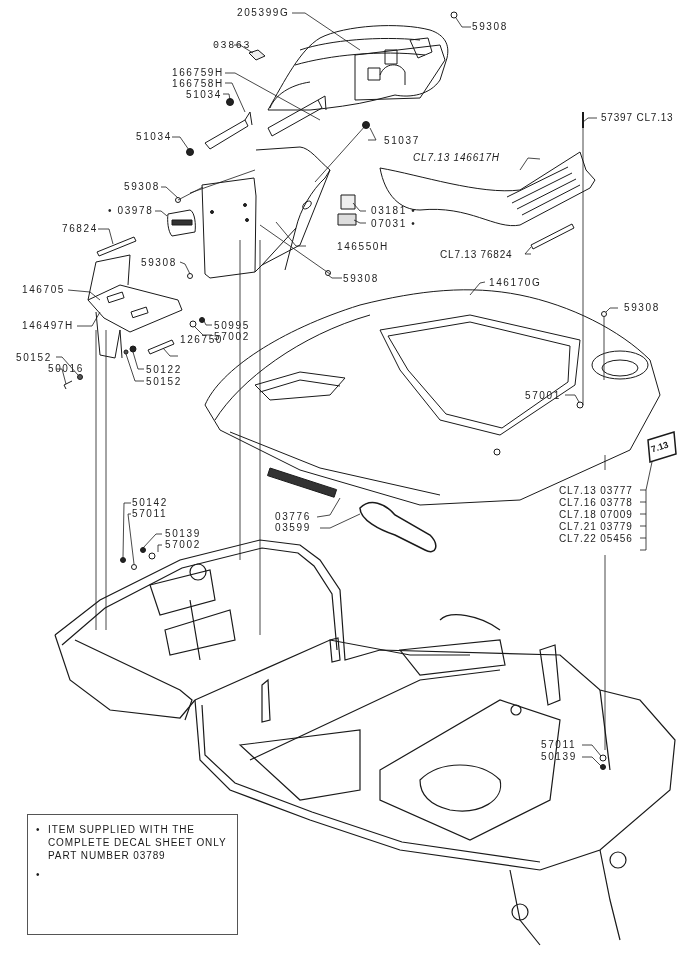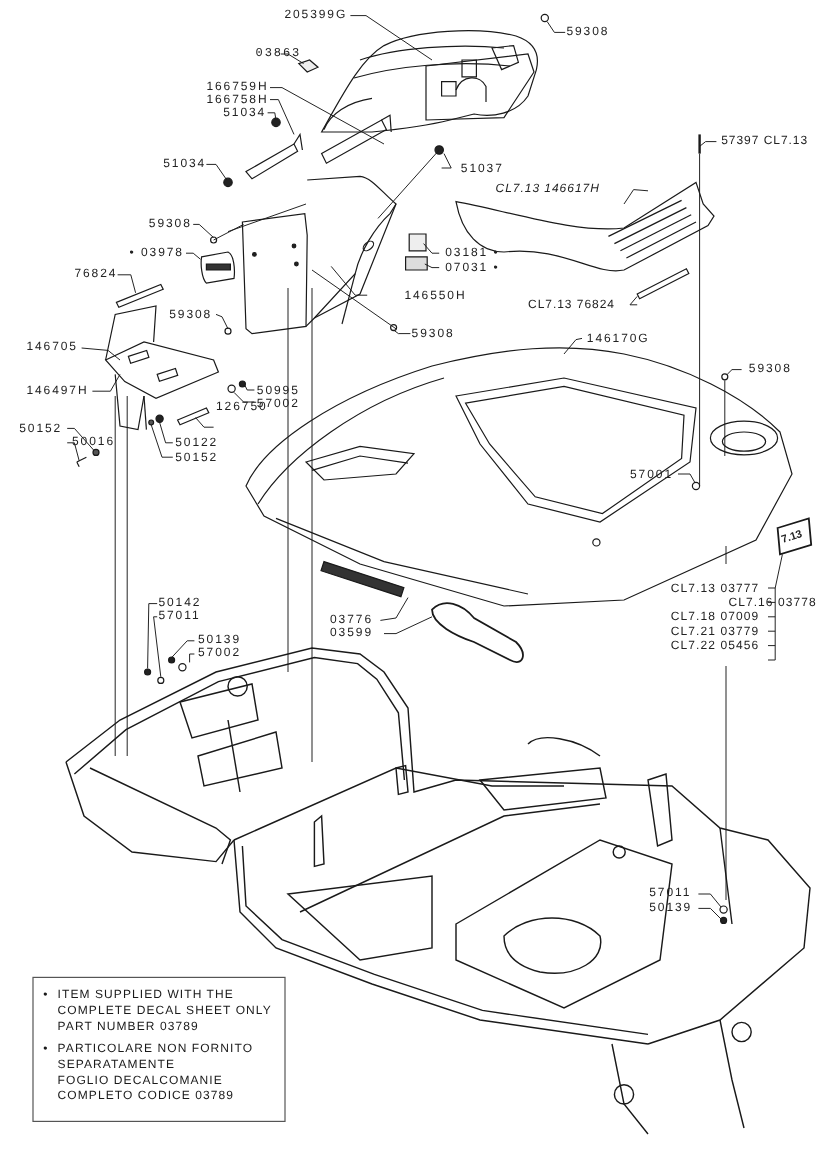--- a/index.html
+++ b/index.html
@@ -232,30 +232,30 @@
 <span class="lbl" style="left:141px;top:257px;">59308</span>
 <span class="lbl" style="left:343px;top:273px;">59308</span>
 <span class="lbl" style="left:22px;top:284px;">146705</span>
 <span class="lbl" style="left:22px;top:320px;">146497H</span>
 <span class="lbl" style="left:214px;top:320px;">50995</span>
 <span class="lbl" style="left:214px;top:331px;">57002</span>
 <span class="lbl" style="left:180px;top:334px;">126750</span>
 <span class="lbl" style="left:146px;top:364px;">50122</span>
 <span class="lbl" style="left:146px;top:376px;">50152</span>
 <span class="lbl" style="left:16px;top:352px;">50152</span>
-<span class="lbl" style="left:28px;top:363px;padding-left:32px;">50016</span>
+<span class="lbl" style="left:16px;top:363px;padding-left:32px;">50016</span>
 <span class="lbl" style="left:601px;top:112px;letter-spacing:0.8px;">57397 CL7.13</span>
 <span class="lbl" style="left:413px;top:152px;letter-spacing:0.8px;font-style:italic;">CL7.13 146617H</span>
 <span class="lbl" style="left:440px;top:249px;letter-spacing:0.8px;text-align:right;">CL7.13 76824</span>
 <span class="lbl" style="left:489px;top:277px;">146170G</span>
 <span class="lbl" style="left:624px;top:302px;">59308</span>
 <span class="lbl" style="left:525px;top:390px;">57001</span>
 <span class="lbl" style="left:651px;top:441px;font-weight:bold;font-size:9px;transform:rotate(-18deg);letter-spacing:0;">7.13</span>
 <span class="lbl" style="left:559px;top:485px;letter-spacing:0.9px;">CL7.13 03777</span>
-<span class="lbl" style="left:559px;top:497px;letter-spacing:0.9px;margin-left:48px;">CL7.16 03778</span>
+<span class="lbl" style="left:559px;top:497px;letter-spacing:0.9px;">CL7.16 03778</span>
 <span class="lbl" style="left:559px;top:509px;letter-spacing:0.9px;">CL7.18 07009</span>
 <span class="lbl" style="left:559px;top:521px;letter-spacing:0.9px;">CL7.21 03779</span>
 <span class="lbl" style="left:559px;top:533px;letter-spacing:0.9px;">CL7.22 05456</span>
 <span class="lbl" style="left:275px;top:511px;">03776</span>
 <span class="lbl" style="left:275px;top:522px;">03599</span>
 <span class="lbl" style="left:132px;top:497px;">50142</span>
 <span class="lbl" style="left:132px;top:508px;">57011</span>
 <span class="lbl" style="left:165px;top:528px;">50139</span>
 <span class="lbl" style="left:165px;top:539px;">57002</span>
 <span class="lbl" style="left:541px;top:739px;">57011</span>
@@ -265,20 +265,14 @@
   <div class="note-item">
     <span class="note-bullet">•</span>
     <div>
       <span class="note-line">ITEM SUPPLIED WITH THE</span>
       <span class="note-line">COMPLETE DECAL SHEET ONLY</span>
       <span class="note-line">PART NUMBER 03789</span>
     </div>
   </div>
   <div class="note-item">
     <span class="note-bullet">•</span>
-    <div>
-      <span class="note-line">PARTICOLARE NON FORNITO</span>
-      <span class="note-line">SEPARATAMENTE</span>
-      <span class="note-line">FOGLIO DECALCOMANIE</span>
-      <span class="note-line">COMPLETO CODICE 03789</span>
-    </div>
   </div>
 </div>
 
 </body></html>

